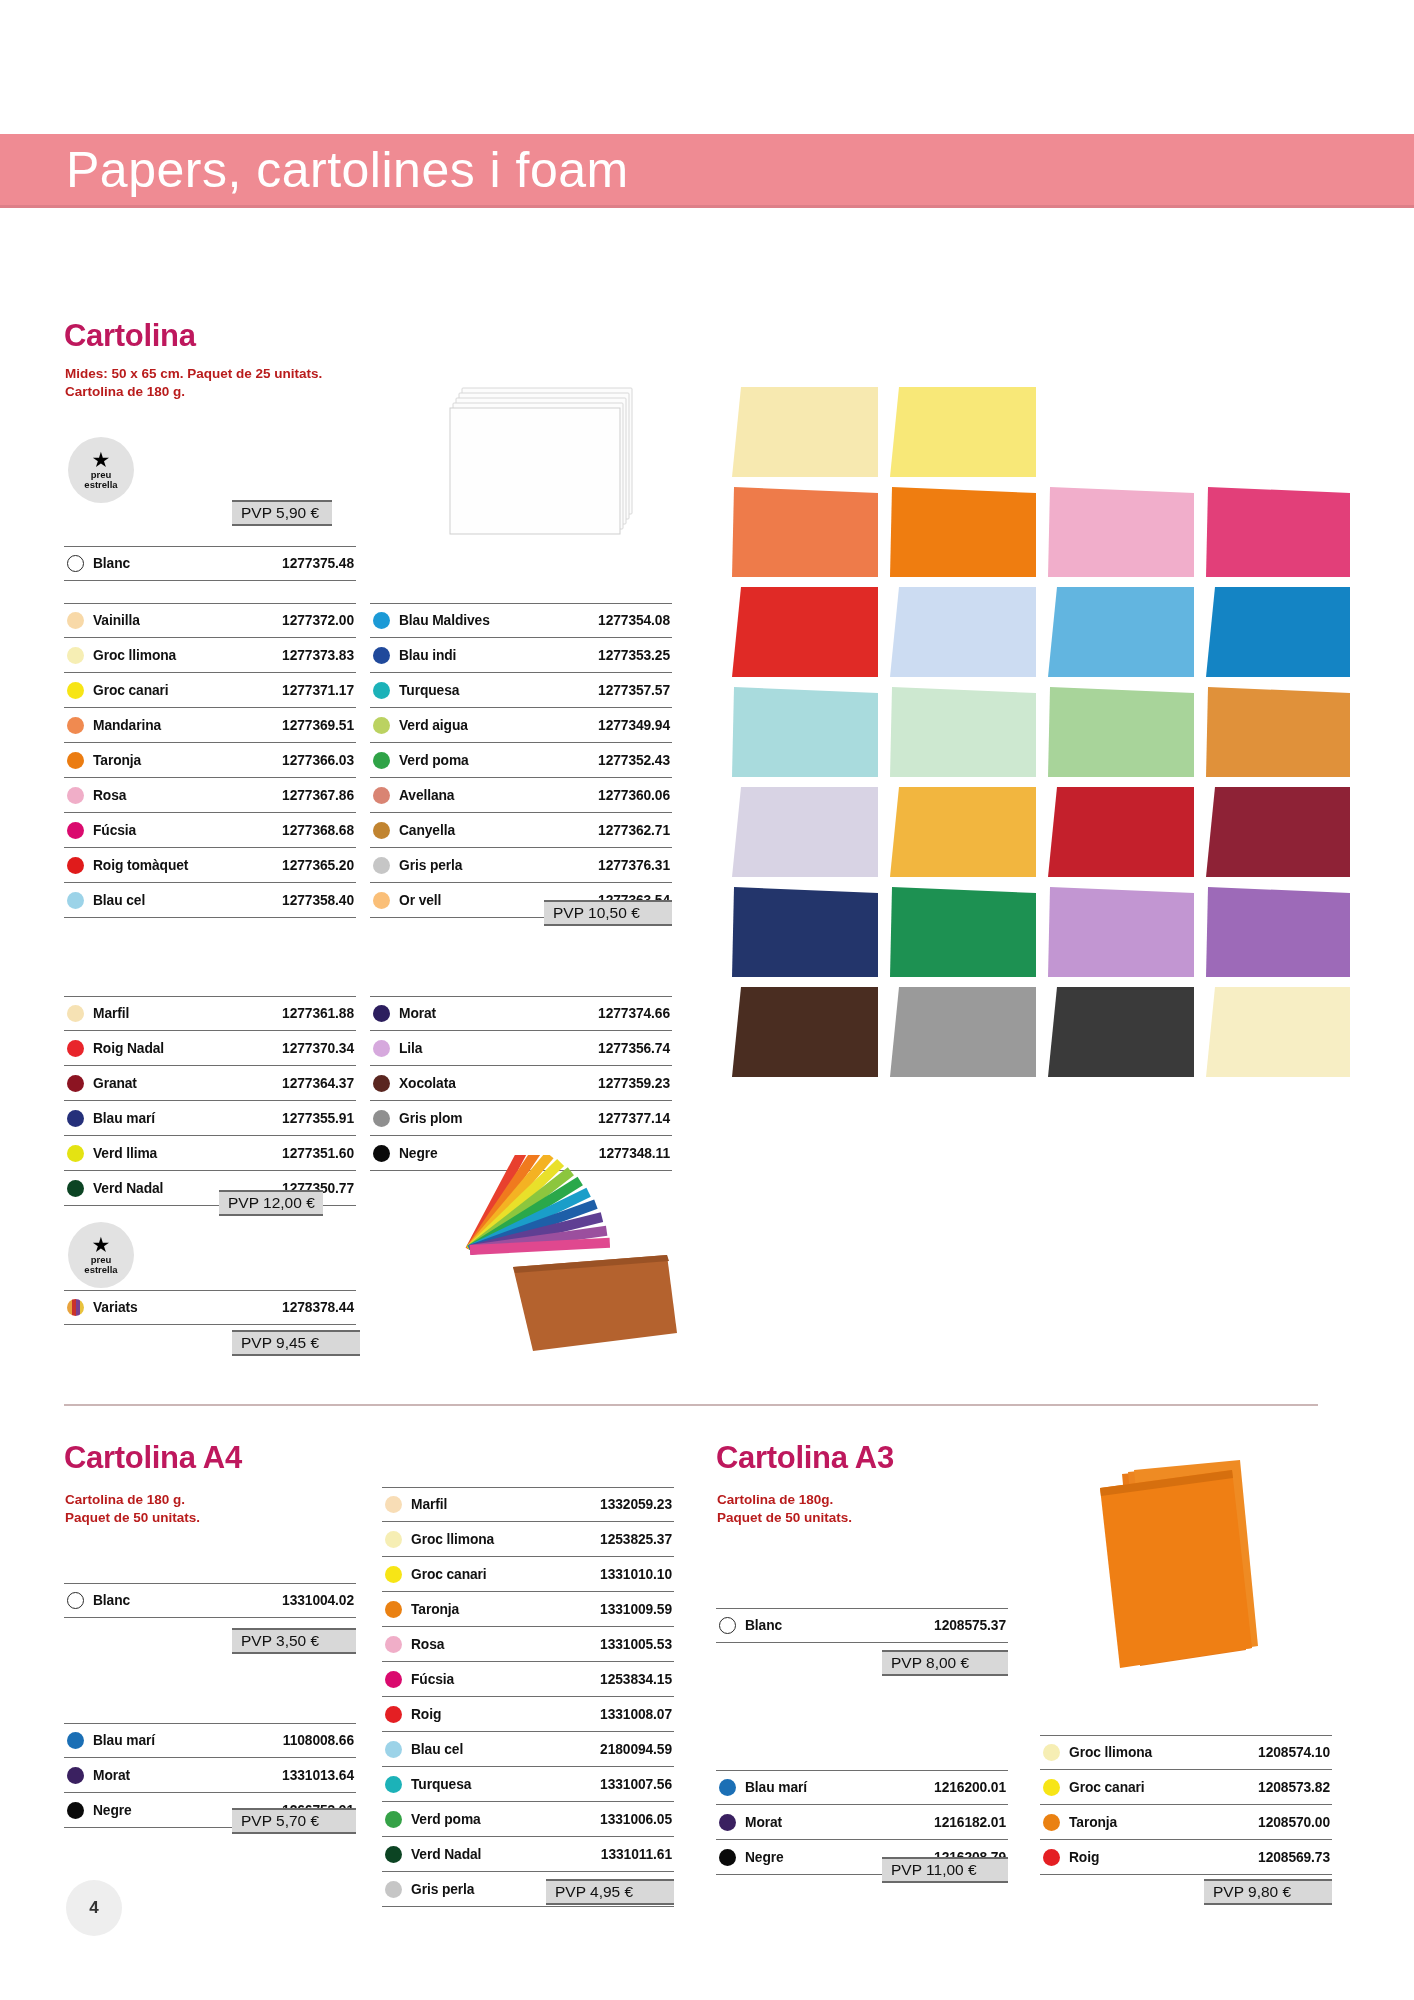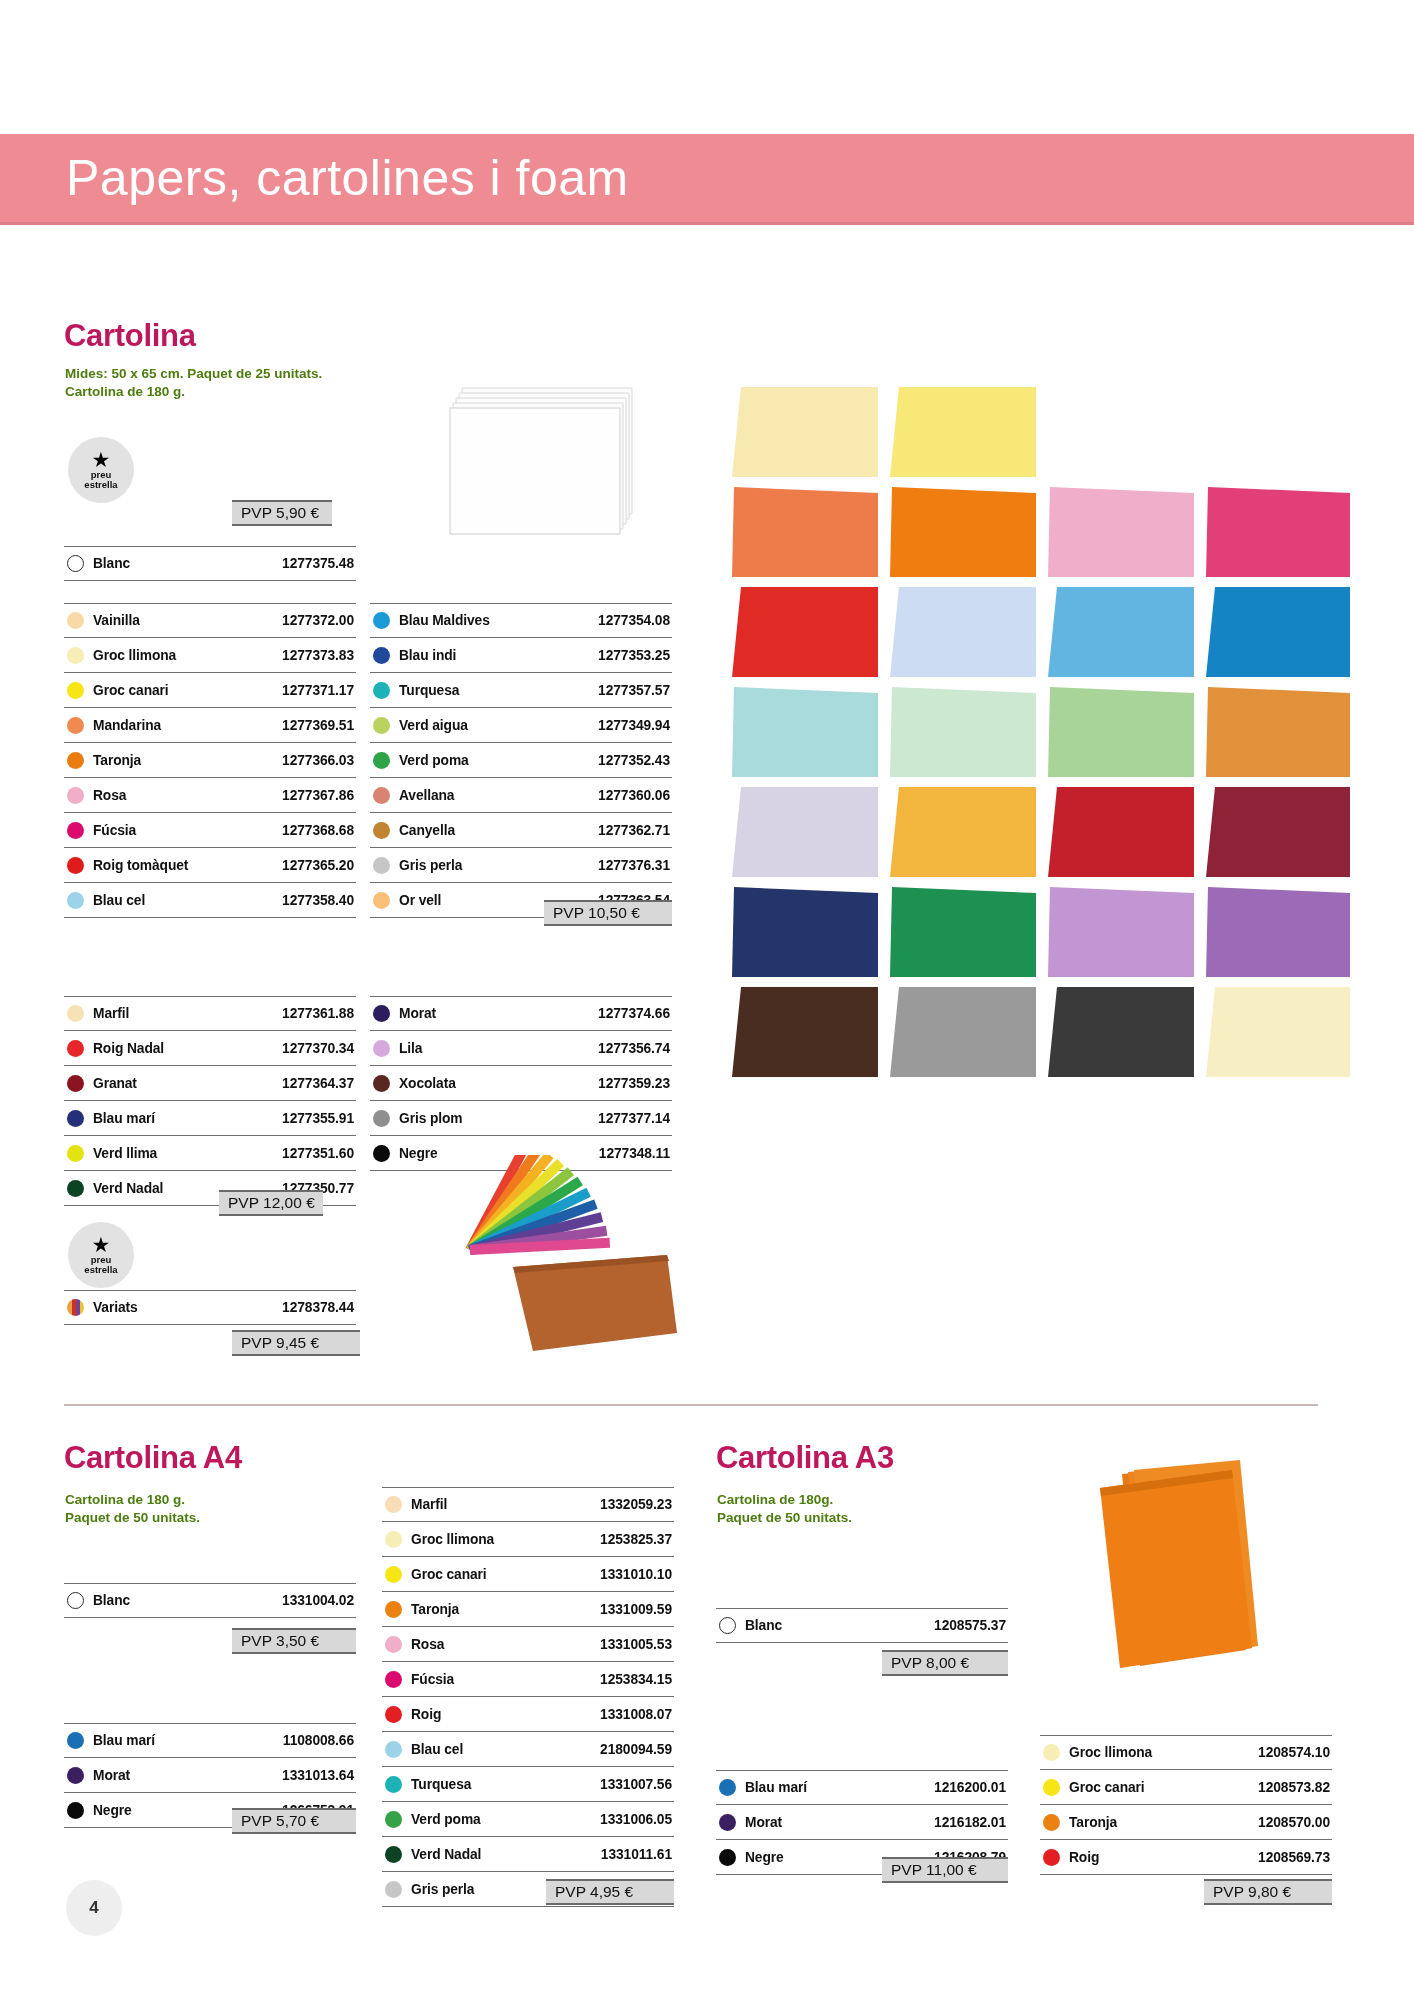--- a/index.html
+++ b/index.html
@@ -6,38 +6,38 @@
   html, body {
     width: 1414px; height: 2000px;
     background: #ffffff;
     font-family: "Liberation Sans", sans-serif;
     overflow: hidden;
   }
   .page { position: relative; width: 1414px; height: 2000px; background: #fff; }
 
   
   .banner {
-    position: absolute; left: 0; top: 134px; width: 1414px; height: 88px;
+    position: absolute; left: 0; top: 134px; width: 1414px; height: 71px;
     background: #ef8b93;
     box-shadow: 0 3px 0 0 #dd7f88;
     padding-left: 32px;
   }
   .banner-title {
     position: absolute; left: 66px; top: 50%; transform: translateY(-50%);
     font-size: 50px; font-weight: 300; color: #ffffff; letter-spacing: 0.5px;
     white-space: nowrap;
   }
 
   
   .sec-title {
     position: absolute; font-size: 31px; font-weight: bold; color: #be185d;
     letter-spacing: -0.3px; white-space: nowrap;
   }
   .sec-sub {
-    position: absolute; font-size: 13.5px; font-weight: bold; color: #4d7c0f;
+    position: absolute; font-size: 13.5px; font-weight: bold; color: #b91c1c;
     line-height: 1.28; white-space: nowrap;
   }
 
   
   .star-badge {
     position: absolute; width: 66px; height: 66px; border-radius: 50%;
     background: #e2e2e2; display: flex; flex-direction: column;
     align-items: center; justify-content: center;
   }
   .star-glyph { font-size: 21px; line-height: 17px; color: #000; }

